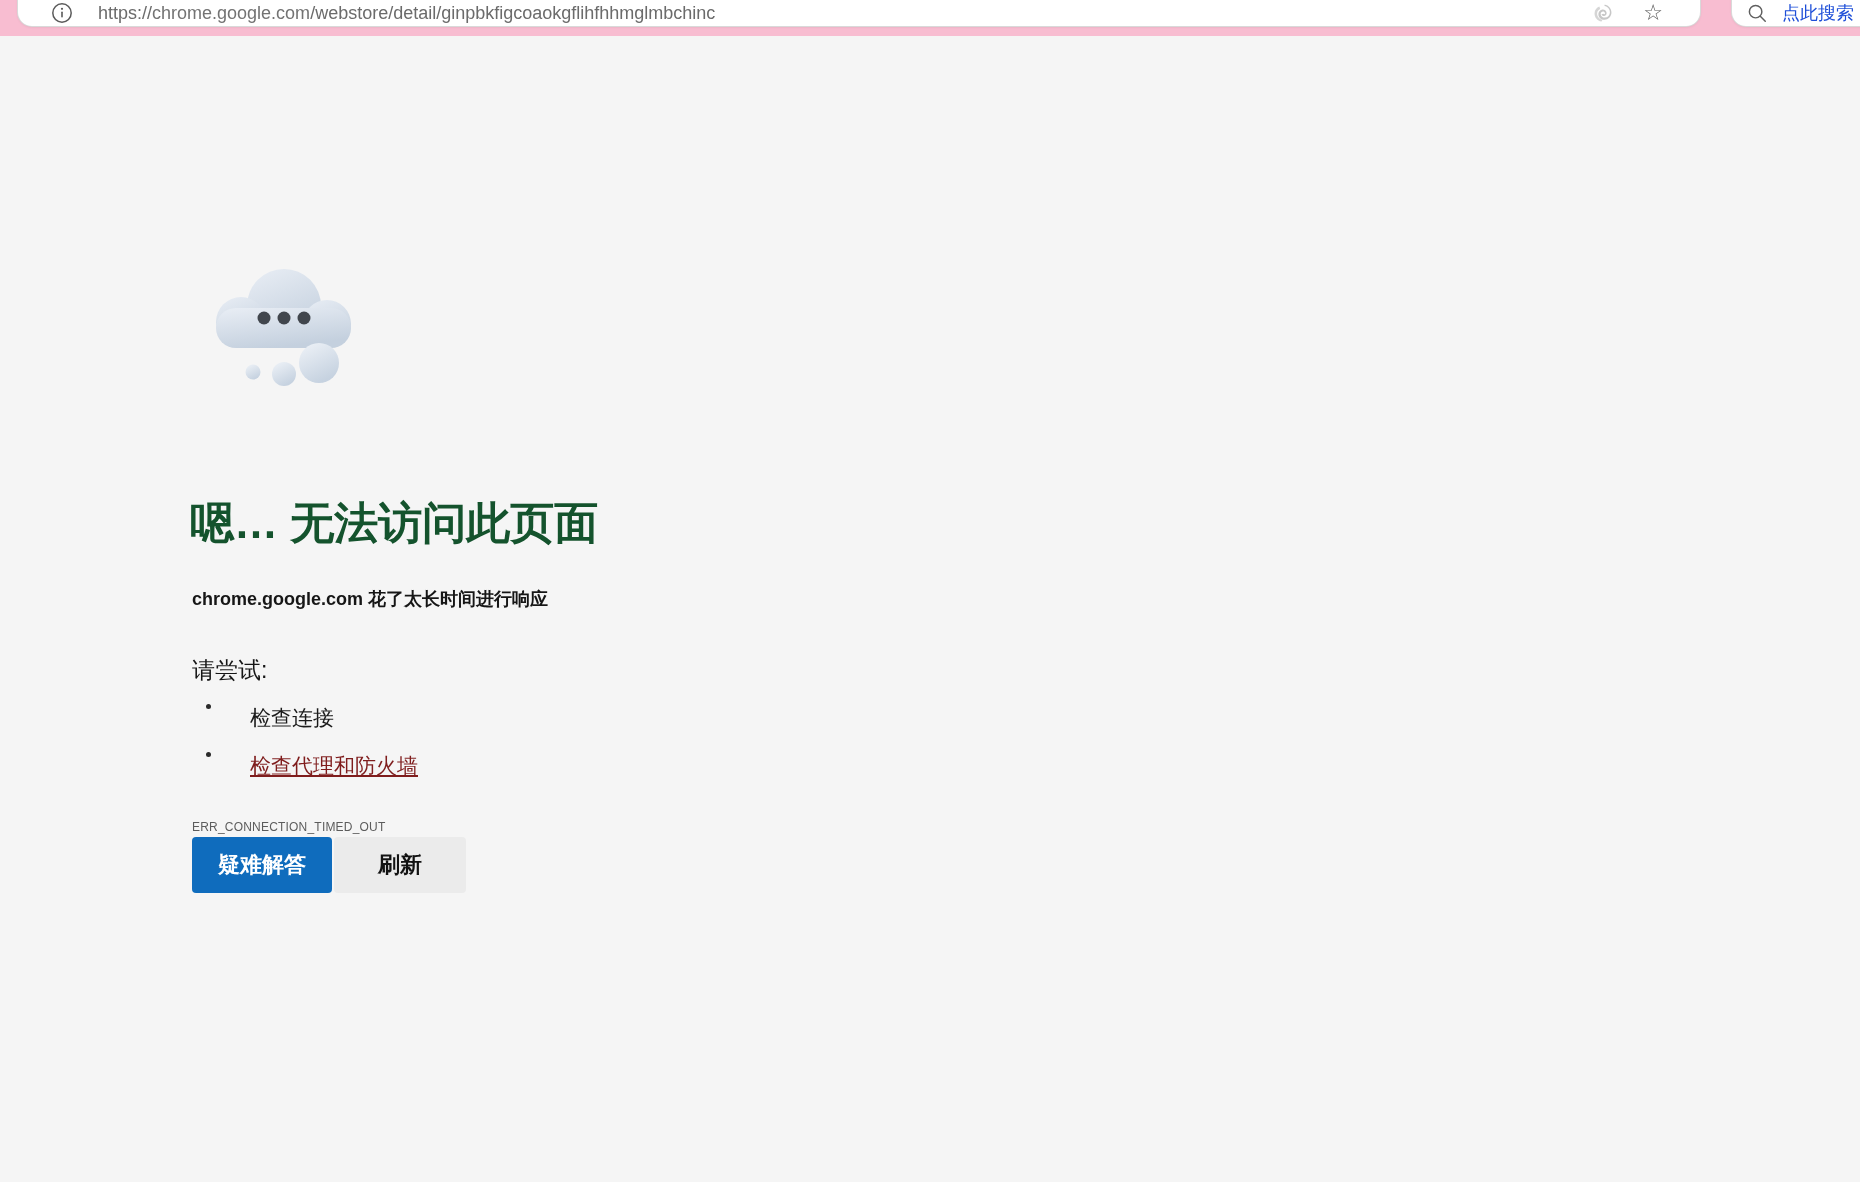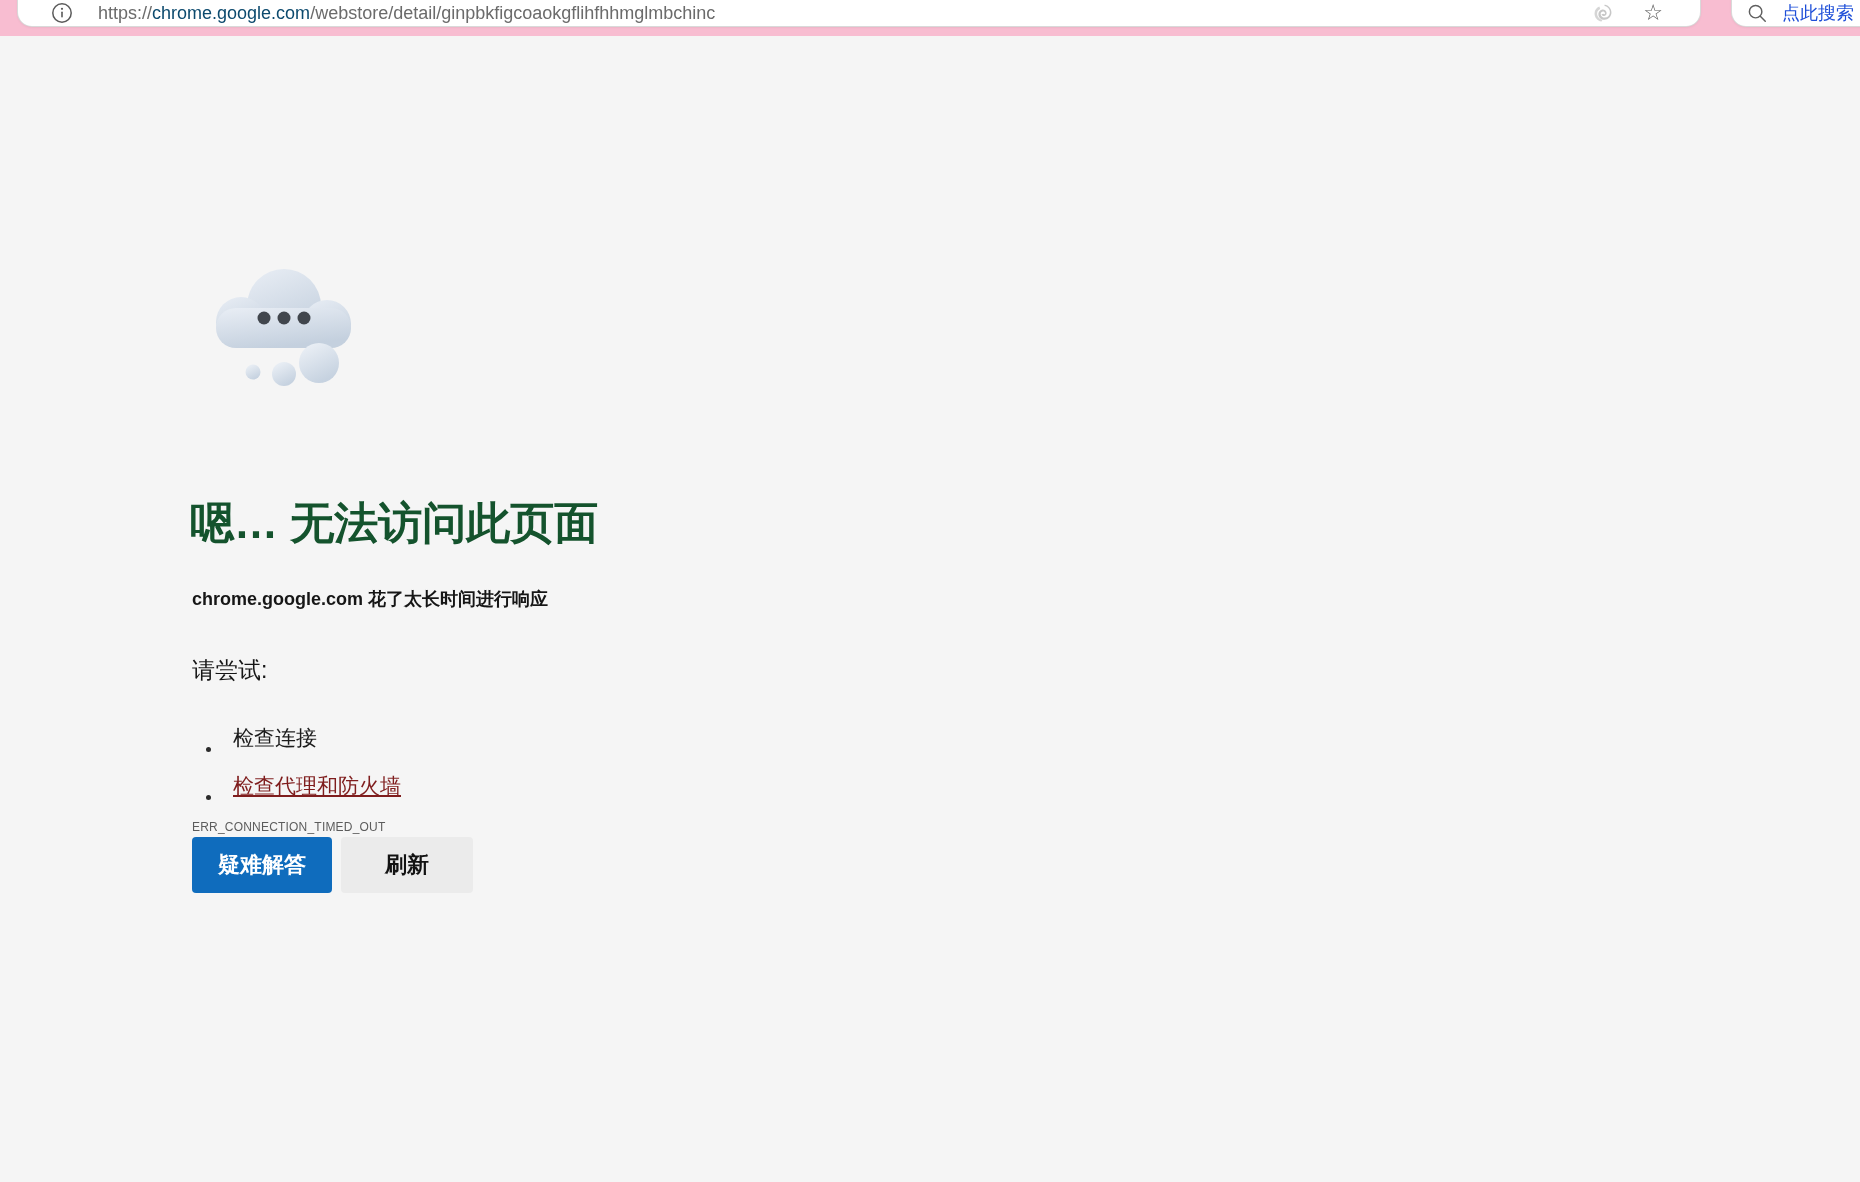--- a/index.html
+++ b/index.html
@@ -8,38 +8,38 @@
   
   .topbar{position:absolute;top:0;left:0;width:1860px;height:36px;background:#f8bdd1;overflow:hidden;}
   .pill{position:absolute;top:-22px;height:48px;background:#ffffff;border-radius:14px;
         box-shadow:0 0 0 1px #d9d9d9,0 1px 3px rgba(0,0,0,.10);
         display:flex;align-items:center;box-sizing:border-box;padding-top:22px;}
   .addressbar{left:18px;width:1682px;padding-left:32px;padding-right:36px;}
   .searchpill{left:1732px;width:260px;padding-left:14px;}
   .icn{display:inline-flex;align-items:center;justify-content:center;flex:0 0 auto;}
   .info-icn{width:24px;height:24px;margin-right:24px;}
   .url{font-size:18px;color:#6b6b6b;white-space:nowrap;overflow:hidden;flex:1 1 auto;min-width:0;}
-  .url .domain{color:#0c4a6e;}
+  .url .domain{color:#737373;}
   .swirl-icn{width:22px;height:22px;margin-left:auto;}
   .star-icn{width:22px;height:24px;margin-left:28px;font-size:22px;line-height:22px;color:#585858;}
   .mag-icn{width:22px;height:22px;margin-right:14px;}
   .searchtext{font-size:18px;color:#1d4ed8;white-space:nowrap;}
 
   
   .content{position:absolute;top:36px;left:0;right:0;bottom:0;background:#f5f5f5;}
   .cloud{position:absolute;left:210px;top:230px;width:152px;height:122px;}
   .err-title{position:absolute;left:190px;top:462px;margin:0;font-size:44px;font-weight:700;color:#14532d;line-height:1.15;}
   .err-sub{position:absolute;left:192px;top:552px;margin:0;font-size:18px;font-weight:700;color:#161616;line-height:1.3;}
   .err-try{position:absolute;left:192px;top:620px;margin:0;font-size:23px;font-weight:400;color:#161616;line-height:1.3;}
   .sugg{position:absolute;left:192px;top:668px;margin:0;padding:0;list-style:none;}
-  .sugg li{display:flex;align-items:flex-end;height:48px;padding-left:14px;font-size:21px;color:#1b1b1b;}
+  .sugg li{display:flex;align-items:flex-start;height:48px;padding-left:14px;font-size:21px;color:#1b1b1b;gap:17px;}
   .sugg .dot{width:5px;height:5px;border-radius:50%;background:#2b2b2b;margin-right:22px;flex:0 0 auto;}
   .sugg a{color:#7f1d1d;text-decoration:underline;cursor:pointer;}
   .err-code{position:absolute;left:192px;top:784px;font-size:12px;color:#5c5c5c;letter-spacing:.2px;}
-  .btnrow{position:absolute;left:192px;top:801px;display:flex;gap:9px;}
+  .btnrow{position:absolute;left:192px;top:801px;display:flex;gap:2px;}
   .btn{height:56px;border:none;border-radius:4px;font-family:"Liberation Sans",sans-serif;
        font-size:22px;font-weight:700;cursor:pointer;padding:0 26px;min-width:128px;}
   .btn.primary{background:#0f6cbd;color:#ffffff;}
   .btn.secondary{background:#ebebeb;color:#121212;min-width:132px;}
 </style>
 </head>
 <body>
 
 <div class="screen">
 

